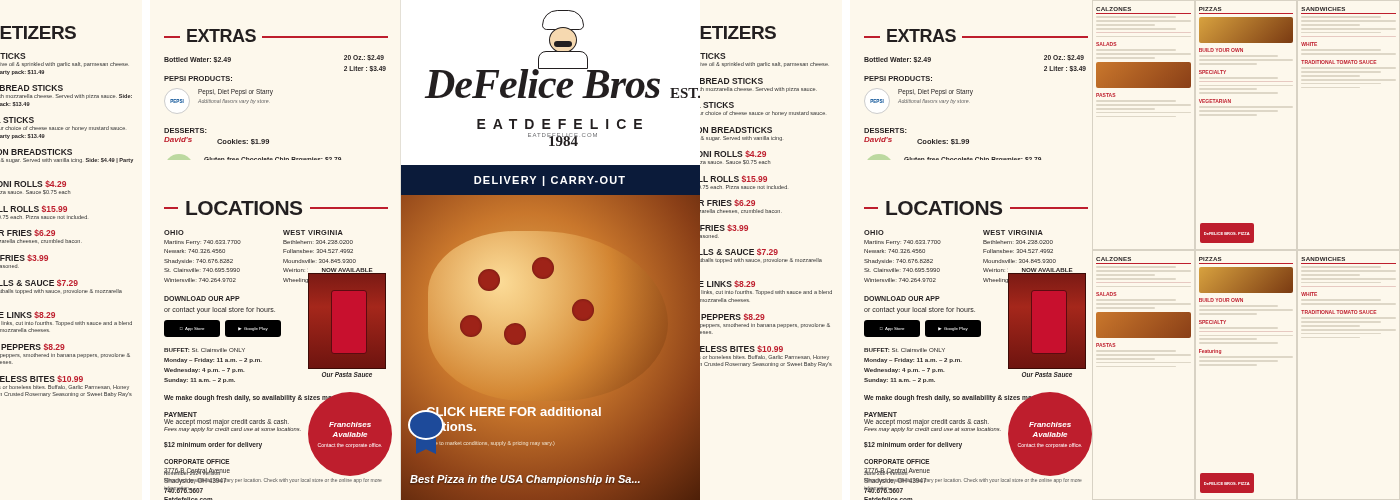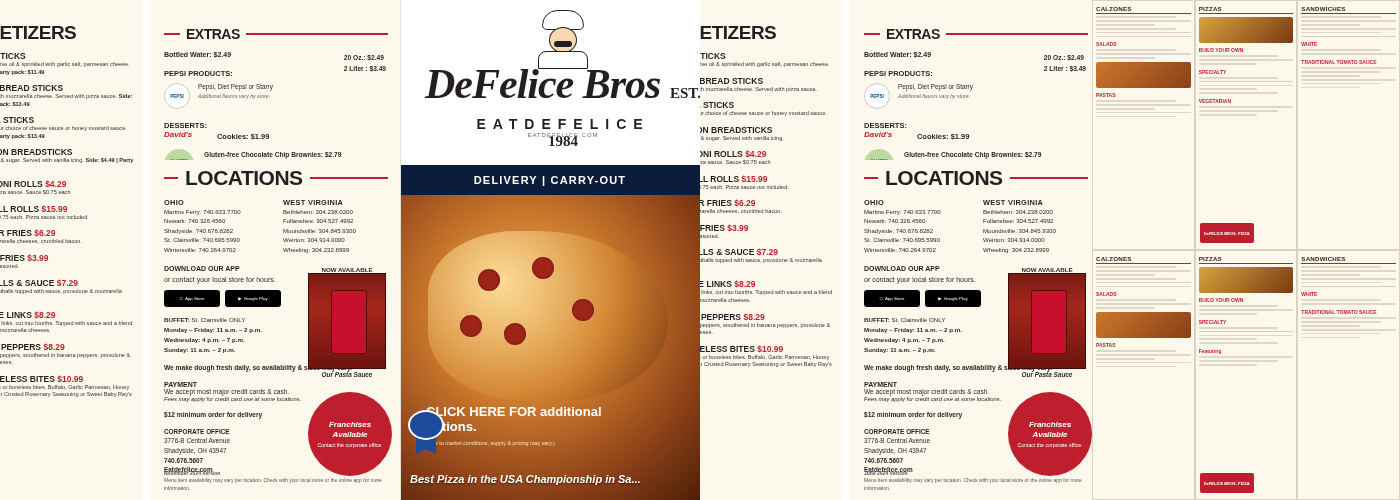--- a/index.html
+++ b/index.html
@@ -22,41 +22,41 @@
   .appet { position:absolute; left:-48px; top:0; width:190px; height:500px; background:#fdf8ec; padding:22px 8px 8px 10px; }
   .appet-title { font-weight:bold; font-size:19px; letter-spacing:-0.5px; color:#231f20; white-space:nowrap; }
   .itm { margin-top:7px; }
   .itm .nm { font-weight:bold; font-size:8.5px; color:#231f20; }
   .itm .nm .pr { color:#be1e2d; }
   .itm .ds { font-size:5.6px; line-height:1.35; color:#333; }
   .itm .ds b { color:#231f20; }
 
   
   .extras { position:absolute; left:150px; top:0; width:250px; height:500px; background:#fdf8ec; padding:26px 12px 8px 14px; }
-  .ex-head { display:flex; align-items:center; gap:6px; font-weight:bold; font-size:14px; color:#231f20; letter-spacing:-0.5px; }
+  .ex-head { display:flex; align-items:center; gap:6px; font-weight:bold; font-size:18px; color:#231f20; letter-spacing:-0.5px; }
   .ex-head .dash { flex:0 0 16px; height:2px; background:#be1e2d; }
   .ex-row { font-size:7px; margin-top:9px; font-weight:bold; }
   .ex-sub { font-weight:bold; font-size:7.5px; margin-top:11px; }
   .pepsi-row { display:flex; gap:8px; margin-top:5px; align-items:flex-start; }
   .pepsi-logo { width:26px; height:26px; border-radius:50%; background:#fff; border:1px solid #ccc;
     display:flex; align-items:center; justify-content:center; font-size:4.6px; font-weight:bold; color:#004b93; }
   .pepsi-logo span { display:block; }
   .pepsi-txt { font-size:6.4px; line-height:1.4; }
   .pepsi-txt i { font-size:5.2px; color:#666; }
   .sizes { position:absolute; right:14px; top:52px; font-size:6.6px; font-weight:bold; line-height:1.7; text-align:left; }
   .des-row { display:flex; gap:10px; align-items:flex-start; margin-top:12px; }
   .des-lbl { font-weight:bold; font-size:7.5px; }
   .davids { color:#be1e2d; font-weight:bold; font-size:8px; font-style:italic; }
   .cookie-badge { width:30px; height:30px; border-radius:50%; background:#bcd9a0; display:flex; align-items:center; justify-content:center;
      font-size:4.4px; font-weight:bold; color:#2e6b2e; text-align:center; line-height:1.1; }
   .gf { font-size:6.6px; font-weight:bold; line-height:1.7; }
 
   
   .loc { position:absolute; left:150px; top:160px; width:250px; height:340px; background:#fdf8ec; padding:6px 12px 6px 14px; }
-  .loc-title { display:flex; align-items:center; gap:7px; font-weight:bold; font-size:21px; letter-spacing:-0.5px; }
+  .loc-title { display:flex; align-items:center; gap:7px; font-weight:bold; font-size:21px; letter-spacing:-0.5px;margin-top:30px; }
   .loc-title .dash { flex:1 1 auto; height:2px; background:#be1e2d; }
   .loc-cols { display:flex; gap:14px; margin-top:8px; }
   .loc-col { width:110px; }
   .loc-st { font-weight:bold; font-size:7.4px; letter-spacing:.3px; }
   .loc-line { font-size:6.1px; line-height:1.55; }
   .app-box { margin-top:10px; font-size:7px; font-weight:bold; line-height:1.5; }
   .stores { display:flex; gap:5px; margin-top:5px; }
   .store { width:56px; height:17px; background:#000; border-radius:3px; color:#fff; font-size:4.4px;
       display:flex; align-items:center; justify-content:center; gap:2px; }
   .buffet { margin-top:8px; font-size:6.2px; line-height:1.6; }

